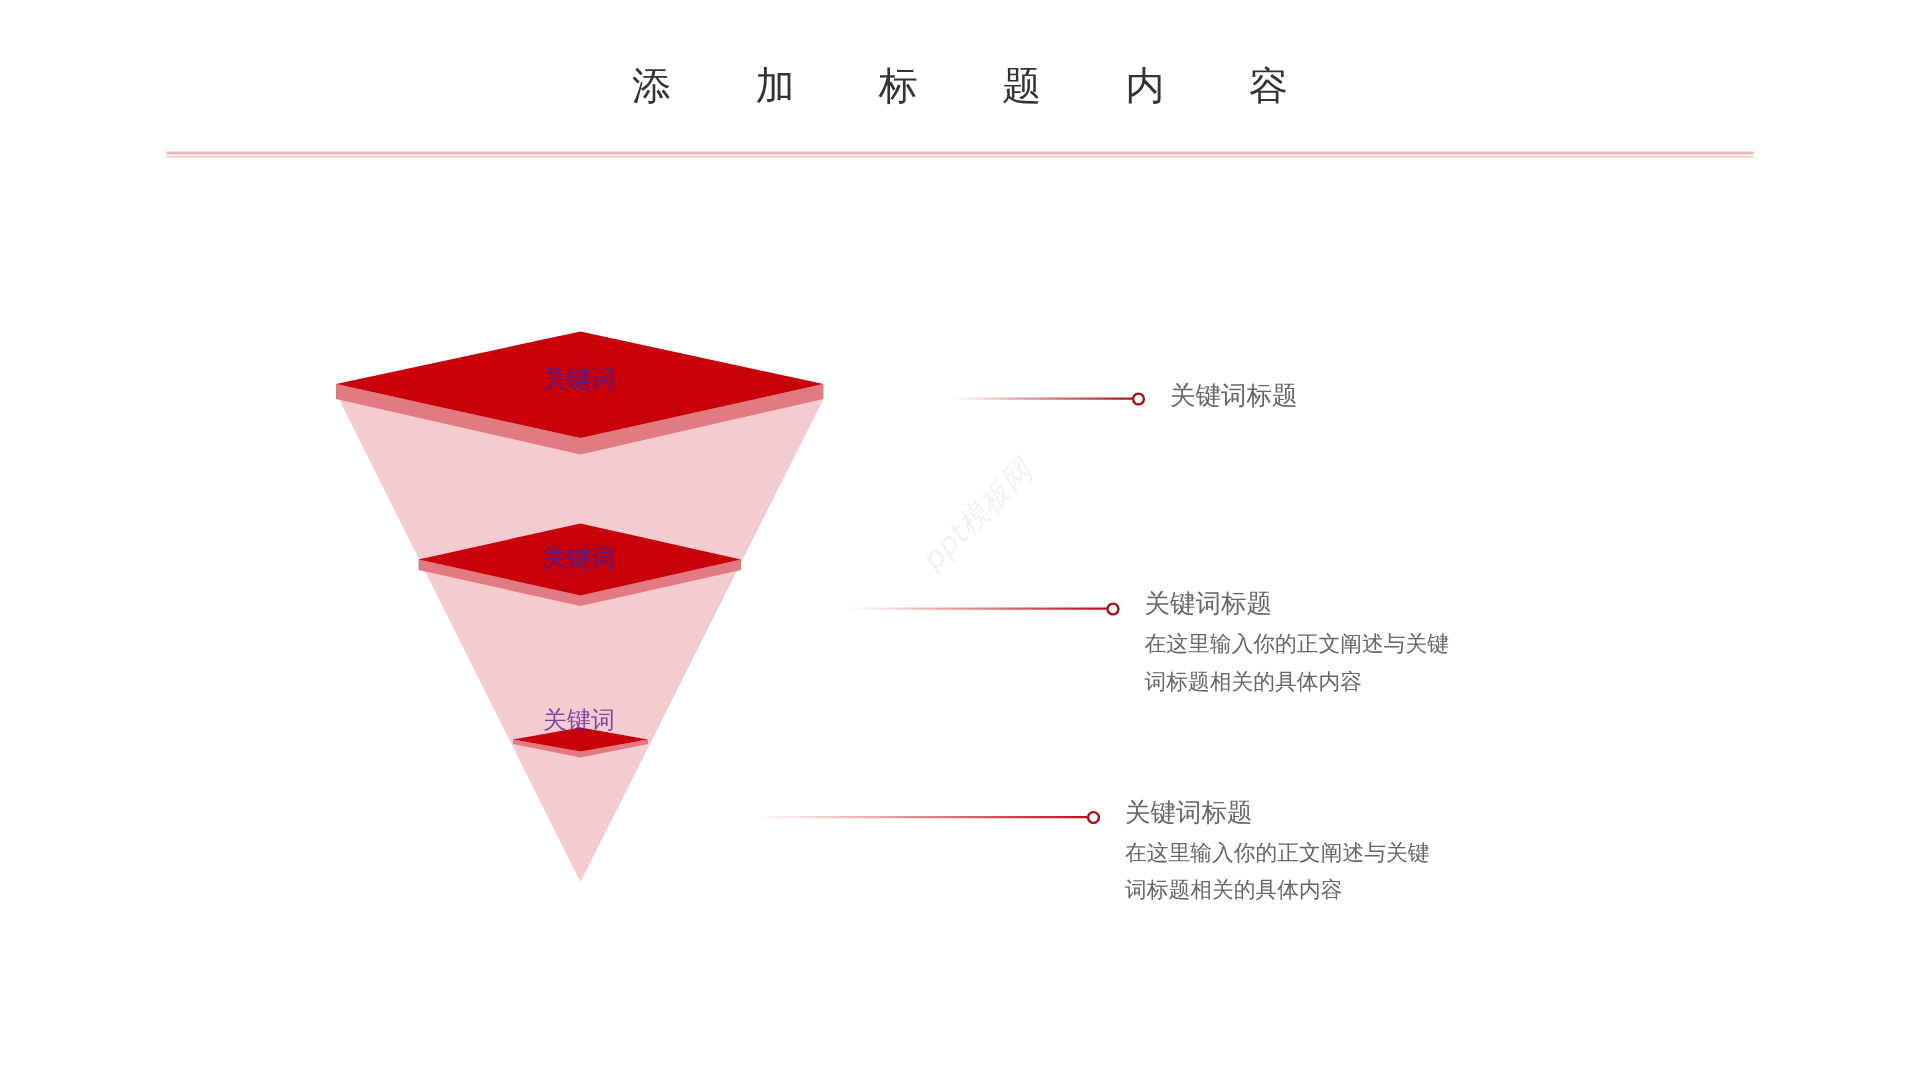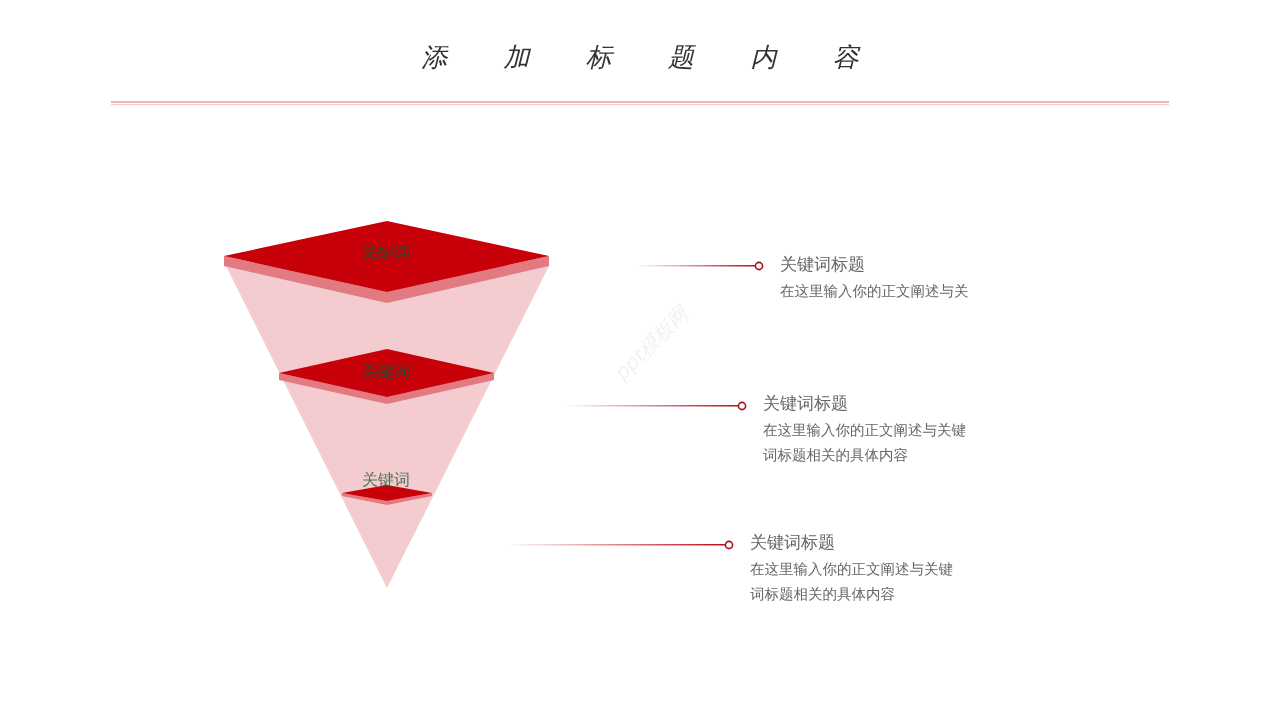--- a/index.html
+++ b/index.html
@@ -1,23 +1,23 @@
 <!DOCTYPE html>
 <html><head>
 <meta charset="utf-8">
 <style>
   html, body { margin:0; padding:0; }
   body { width:1280px; height:720px; background:#ffffff; position:relative; overflow:hidden;
          font-family:"DejaVu Sans", "Liberation Sans", sans-serif; }
   .title { position:absolute; top:40px; left:0; width:1280px; text-align:center;
-           font-size:26px; color:#333333; letter-spacing:24px; padding-left:24px; box-sizing:border-box; font-weight:300;font-style:italic; }
+           font-size:26px; color:#333333; letter-spacing:24px; padding-left:24px; box-sizing:border-box; font-weight:300; }
   .rule1 { position:absolute; left:111px; top:101px; width:1058px; height:2px; background:#efb8b8; }
   .rule2 { position:absolute; left:111px; top:104px; width:1058px; height:1px; background:#f3cccc; }
   svg.diagram { position:absolute; left:0; top:0; }
-  .dlabel { position:absolute; color:#14532d; font-size:16px; text-align:center; width:120px; }
+  .dlabel { position:absolute; color:#4c1d95; font-size:16px; text-align:center; width:120px; }
   .item { position:absolute;font-family:Liberation Mono, monospace; }
   .item .head { font-size:17px; color:#666666; line-height:24px; }
   .item .body { font-size:14.5px; color:#666666; line-height:25px; margin-top:2px; }
   .watermark { position:absolute; left:605px; top:330px; transform:rotate(-45deg); color:#f2f2f2;
                font-size:20px; font-style:italic; }
 </style>
 </head>
 <body>
 
 <div class="title">添 加 标 题 内 容</div>
@@ -65,21 +65,20 @@
 
 <div class="dlabel" style="left:326px; top:243px;">关键词</div>
 <div class="dlabel" style="left:326px; top:362px;">关键词</div>
 <div class="dlabel" style="left:326px; top:470px; opacity:0.75;">关键词</div>
 
 <div class="watermark">ppt模板网</div>
 
 <div class="item" style="left:780px; top:254px;">
   <div class="head">关键词标题</div>
   <div class="body">
-    <div>在这里输入你的正文阐述与关</div>
   </div>
 </div>
 
 <div class="item" style="left:763px; top:393px;">
   <div class="head">关键词标题</div>
   <div class="body">
     <div>在这里输入你的正文阐述与关键</div>
     <div>词标题相关的具体内容</div>
   </div>
 </div>

